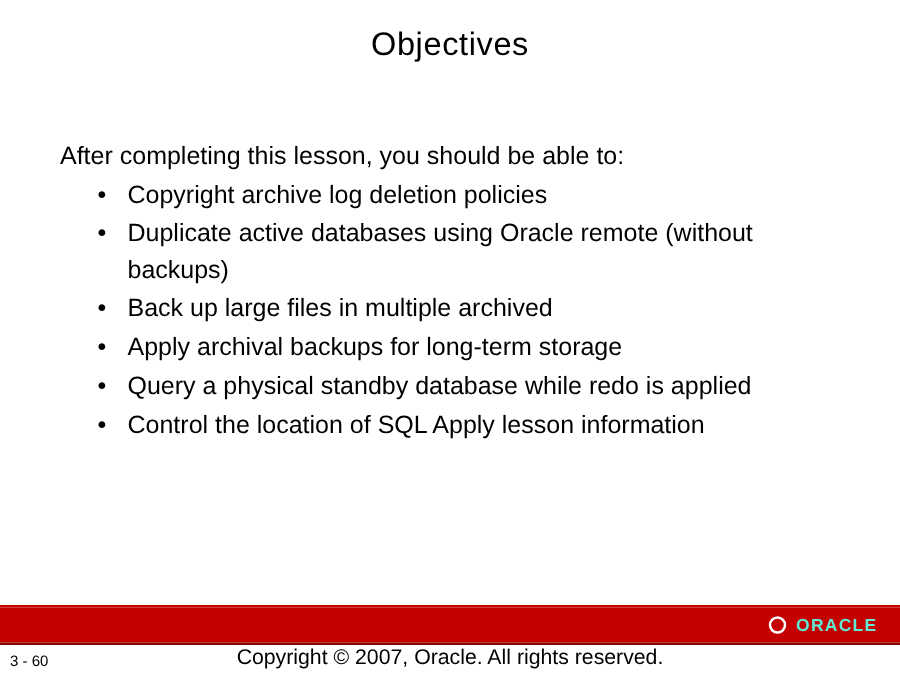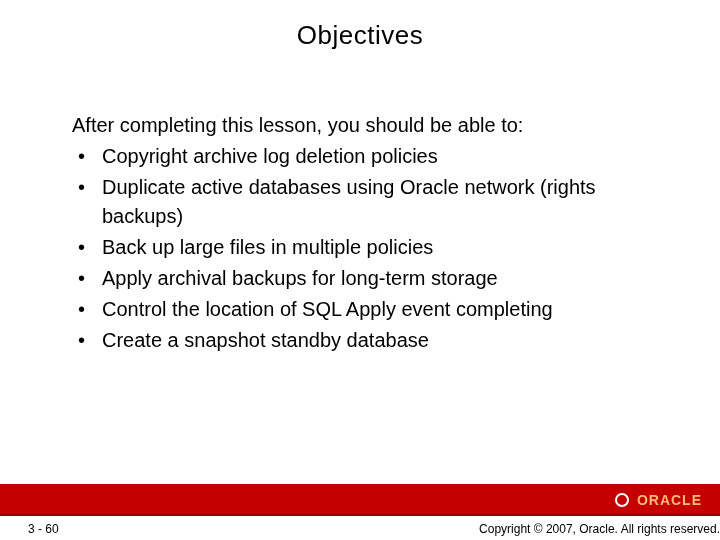--- a/index.html
+++ b/index.html
@@ -23,21 +23,20 @@
     padding-bottom: 10px;
     letter-spacing: 0.5px;
   }
   .content {
     padding: 50px 40px 0 48px;
     font-size: 20px;
     line-height: 1.45;
   }
   .intro {
     margin-bottom: 2px;
-    margin-left: 24px;
   }
   .bullets {
     list-style: none;
     padding-left: 30px;
   }
   .bullets li {
     position: relative;
     padding-left: 24px;
     margin-bottom: 2px;
   }
@@ -70,68 +69,68 @@
   }
   .footer-divider2 {
     position: absolute;
     left: 0;
     right: 0;
     bottom: 24px;
     height: 2px;
     background: #8a0000;
   }
   .logo {
-    color: #fdba74;
+    color: #5eead4;
     font-weight: bold;
     font-size: 14px;
     letter-spacing: 1px;
     display: flex;
     align-items: center;
     gap: 8px;
   }
   .logo-ring {
     width: 14px;
     height: 14px;
     border: 2px solid #ffffff;
     border-radius: 50%;
     display: inline-block;
   }
   .page-num {
     position: absolute;
-    left: 28px;
+    left: 8px;
     bottom: 4px;
     font-size: 12px;
     color: #000;
   }
   .copyright {
     position: absolute;
     left: 0;
     right: 0;
     bottom: 4px;
-    text-align: right;
-    font-size: 12px;
+    text-align: center;
+    font-size: 17px;
     color: #000;
   }
 </style>
 </head>
 <body>
 
 <div class="slide">
 
   <h1 class="title">Objectives</h1>
 
   <div class="content">
     <p class="intro">After completing this lesson, you should be able to:</p>
     <ul class="bullets">
       <li>Copyright archive log deletion policies</li>
-      <li>Duplicate active databases using Oracle network (rights backups)</li>
-      <li>Back up large files in multiple policies</li>
+      <li>Duplicate active databases using Oracle remote (without backups)</li>
+      <li>Back up large files in multiple archived</li>
       <li>Apply archival backups for long-term storage</li>
-      <li>Control the location of SQL Apply event completing</li>
-      <li>Create a snapshot standby database</li>
+      <li>Query a physical standby database while redo is applied</li>
+      <li>Control the location of SQL Apply lesson information</li>
     </ul>
   </div>
 
   <div class="footer-divider"></div>
   <div class="footer-bar">
     <span class="logo">
       <span class="logo-ring"></span>
       <span>ORACLE</span>
     </span>
   </div>

